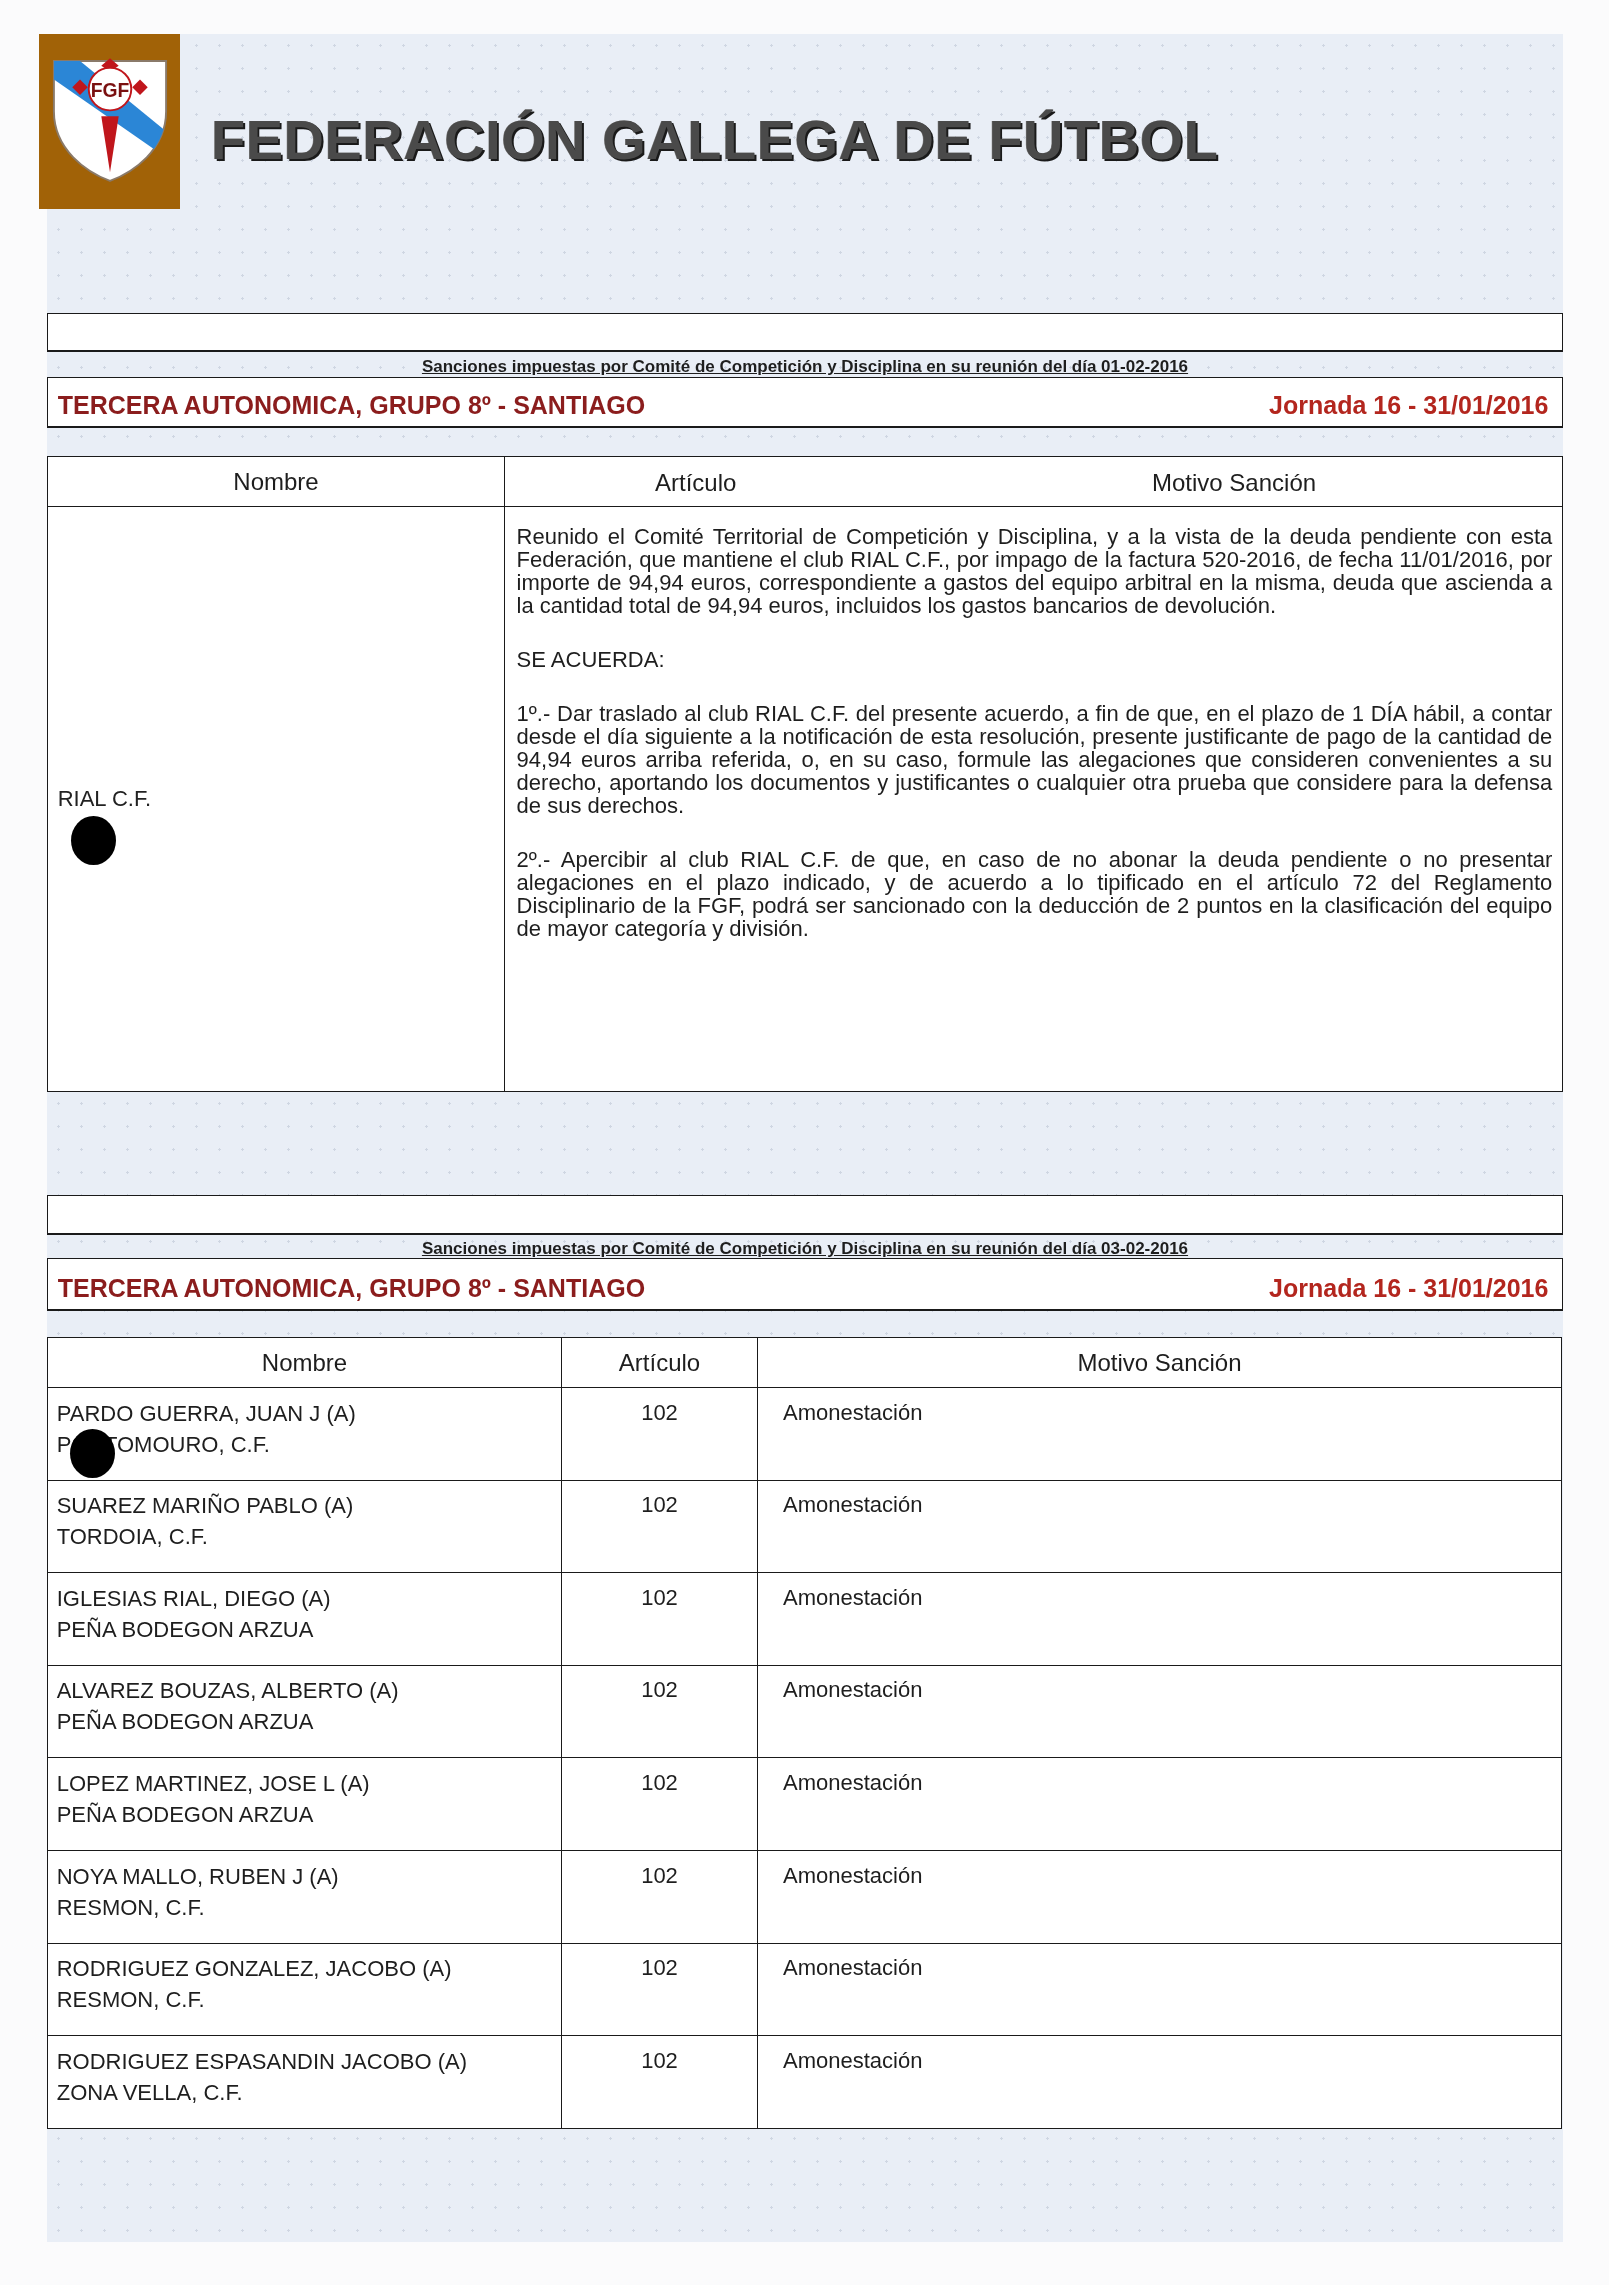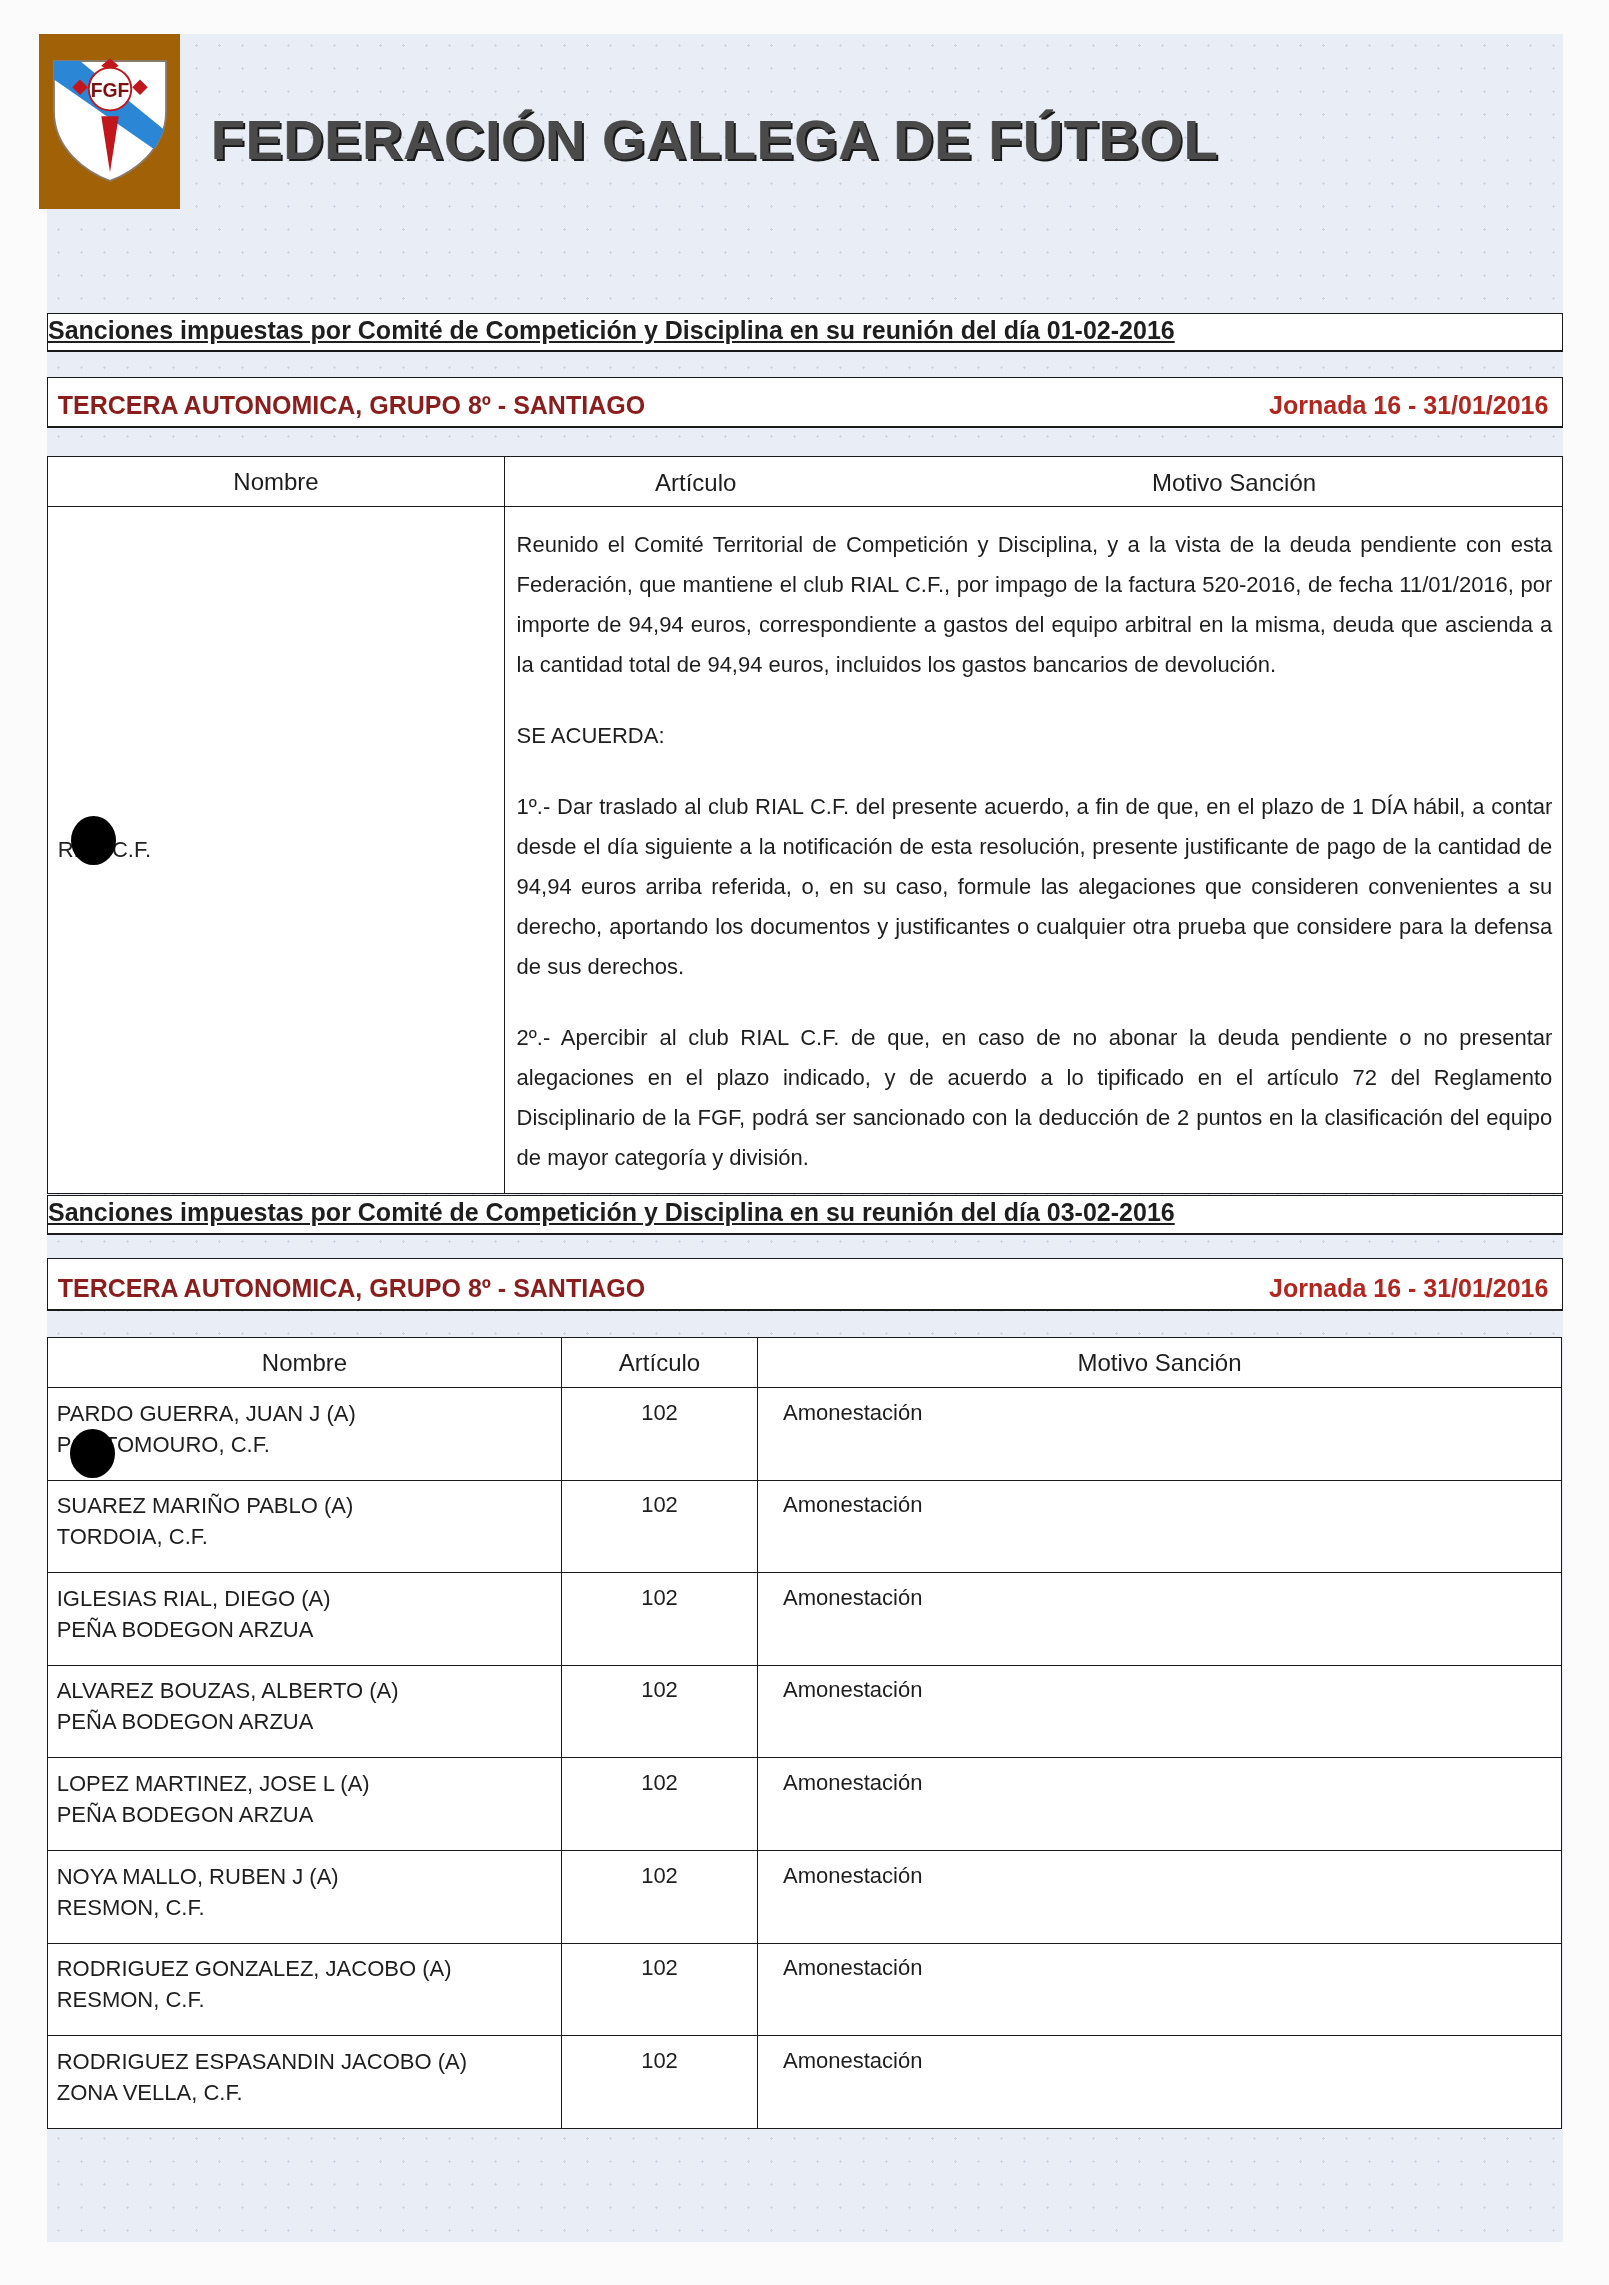--- a/index.html
+++ b/index.html
@@ -21,34 +21,34 @@
   .logo-box svg { position: absolute; left: 11.6px; top: 24px; }
   .main-title {
     position: absolute; left: 199px; top: 95px; margin: 12px;
     font-size: 56px; font-weight: bold; color: #4a4a4a; letter-spacing: 0.5px;
     text-shadow: 1.9px 1.9px 0 #1a1a1a, -0.5px -0.5px 0 #888;
     white-space: nowrap;
   }
   .box { position: absolute; background: #ffffff; border: 1.9px solid #1a1a1a; box-sizing: border-box; }
   .title-box { left: 47px; width: 1516px; border-width: 1.9px 1.9px 2.9px 1.9px; }
   .title-box span {
-    display: block; text-align: left; font-size: 25px; font-weight: bold;
-    text-decoration: underline; color: #1e1e1e; line-height: 33px; white-space: nowrap;
+    display: block; text-align: center; font-size: 17px; font-weight: bold;
+    text-decoration: underline; color: #1e1e1e; line-height: 33px; white-space: nowrap; margin-top: 36px;
   }
   .cat-box { left: 47px; width: 1516px; border-width: 1.9px 1.9px 2.9px 1.9px; }
   .cat-box .cat { position: absolute; left: 9.7px; bottom: 5.8px; font-size: 25px; font-weight: bold; color: #8b1d1d; white-space: nowrap; }
   .cat-box .jor { position: absolute; right: 13.6px; bottom: 5.8px; font-size: 25px; font-weight: bold; color: #b3261e; white-space: nowrap; }
 
   table.t { position: absolute; left: 47px; border-collapse: collapse; background: #ffffff; }
   table.t th, table.t td { border: 1.9px solid #1a1a1a; padding: 0; }
   table.t th { font-size: 24px; font-weight: normal; color: #1e1e1e; height: 49px; text-align: center; }
   table.t1 { top: 456px; width: 1516px; }
   .t1 .c-name { width: 456px; }
   .t1 .name-cell { font-size: 22px; vertical-align: middle; padding-left: 9.7px; position: relative; }
-  .t1 .body-cell { padding: 17.5px 9.7px 7.8px 11.6px; vertical-align: top; font-size: 22px; line-height: 40px; text-align: justify; color: #1e1e1e; }
+  .t1 .body-cell { padding: 17.5px 9.7px 7.8px 11.6px; vertical-align: top; font-size: 22px; line-height: 23px; text-align: justify; color: #1e1e1e; }
   .t1 .body-cell p { margin: 0 0 31px 0; }
   .t1 .body-cell p:last-child { margin-bottom: 8px; }
 
   table.t2 { top: 1337px; width: 1515px; }
   .t2 .c-name { width: 513px; }
   .t2 .c-art { width: 195px; }
   .t2 td { height: 80px; vertical-align: top; font-size: 22px; color: #1e1e1e; }
   .t2 td.n { padding: 9.7px 7.8px 0 8.7px; line-height: 31px; position: relative; }
   .t2 td.a { text-align: center; padding-top: 11.6px; }
   .t2 td.m { padding: 11.6px 0 0 25px; }

